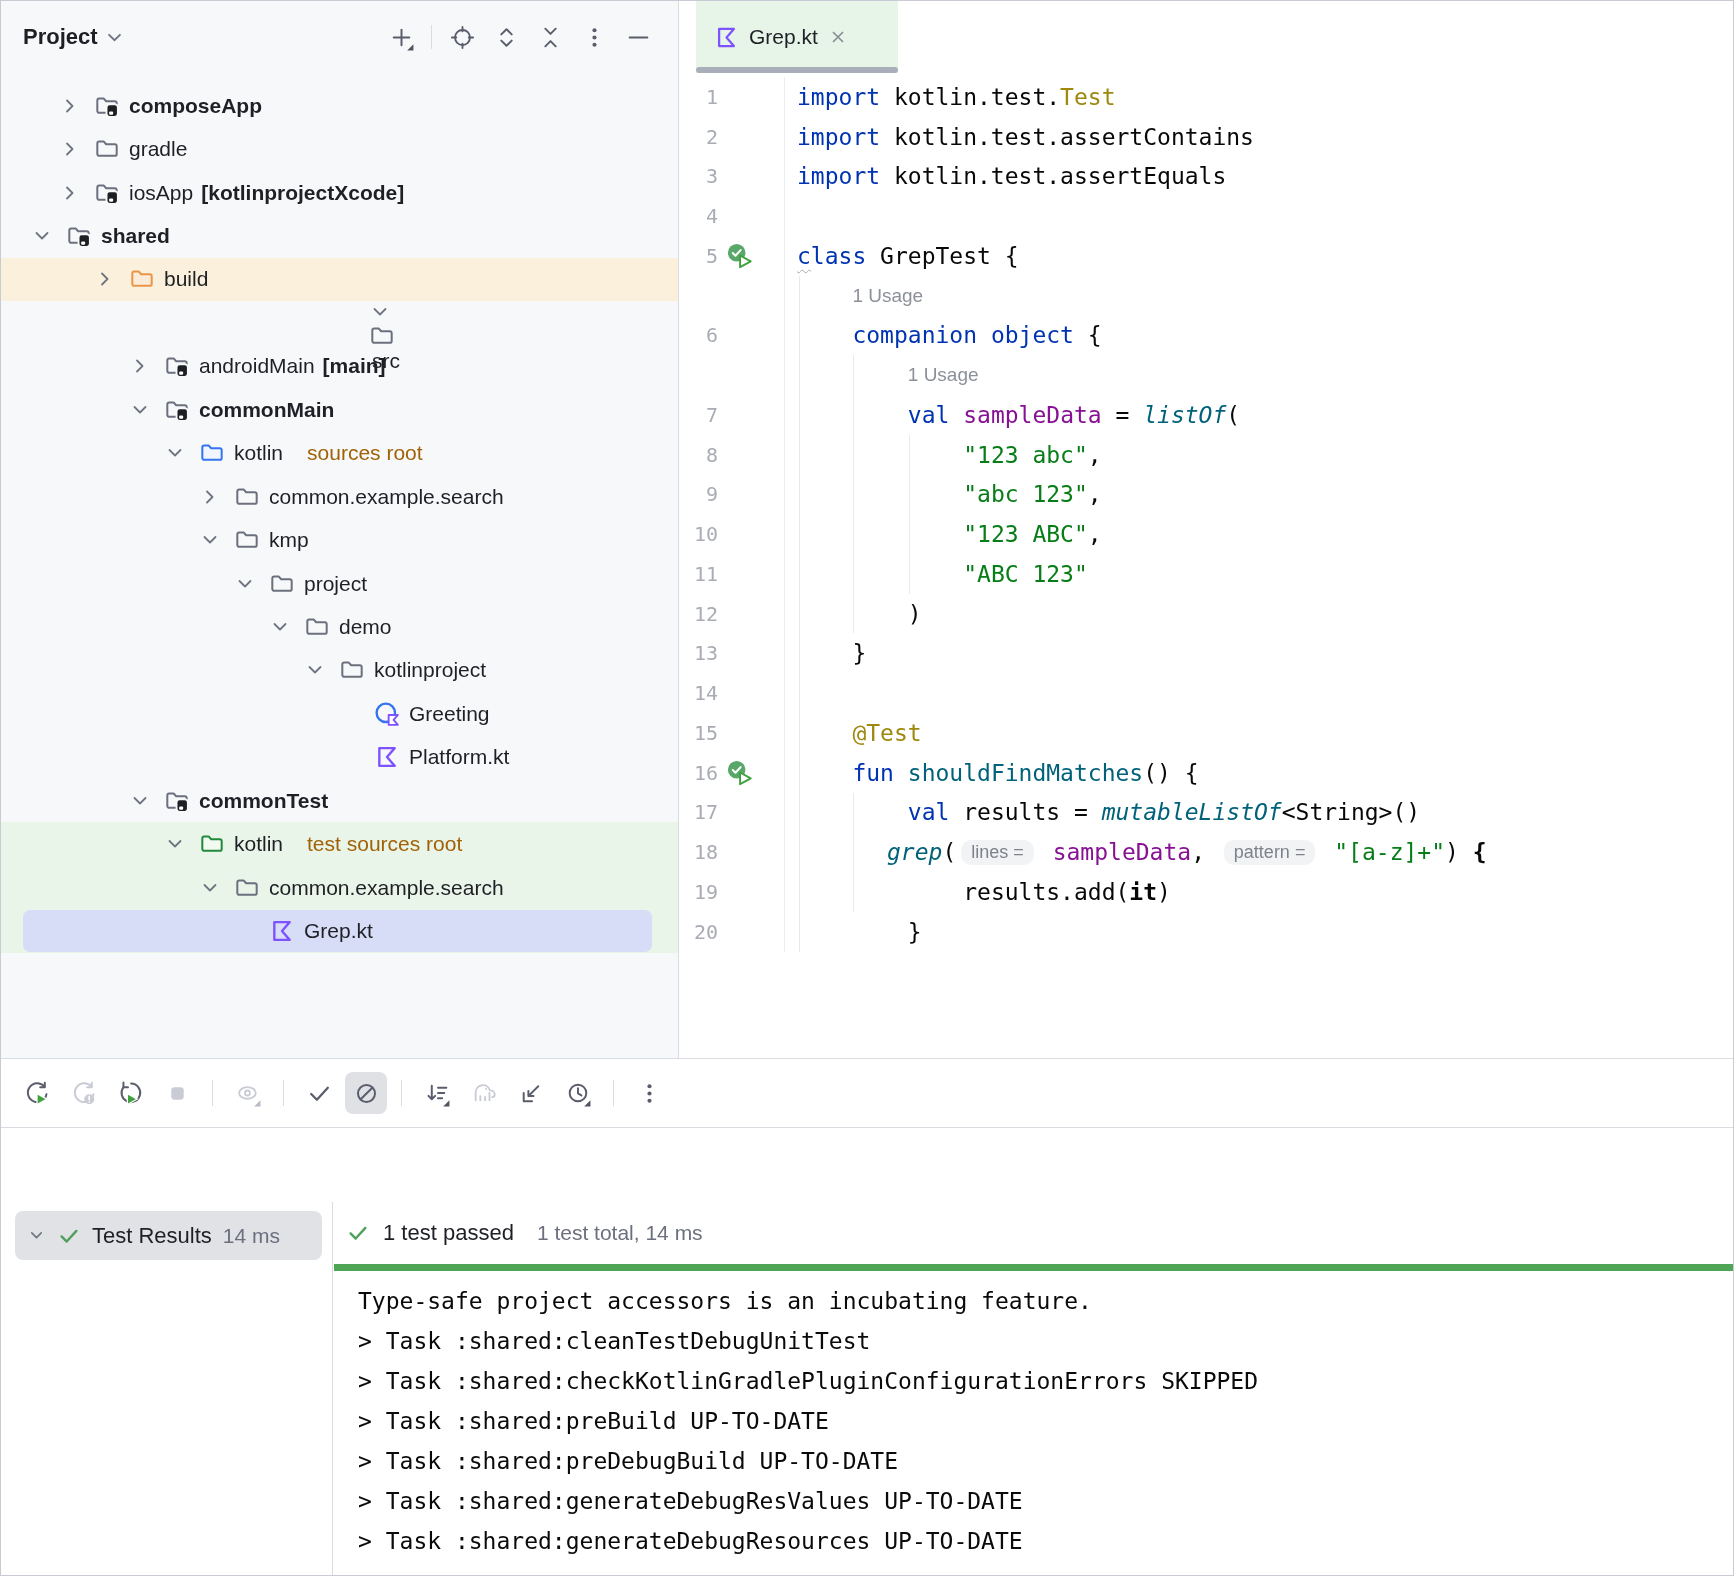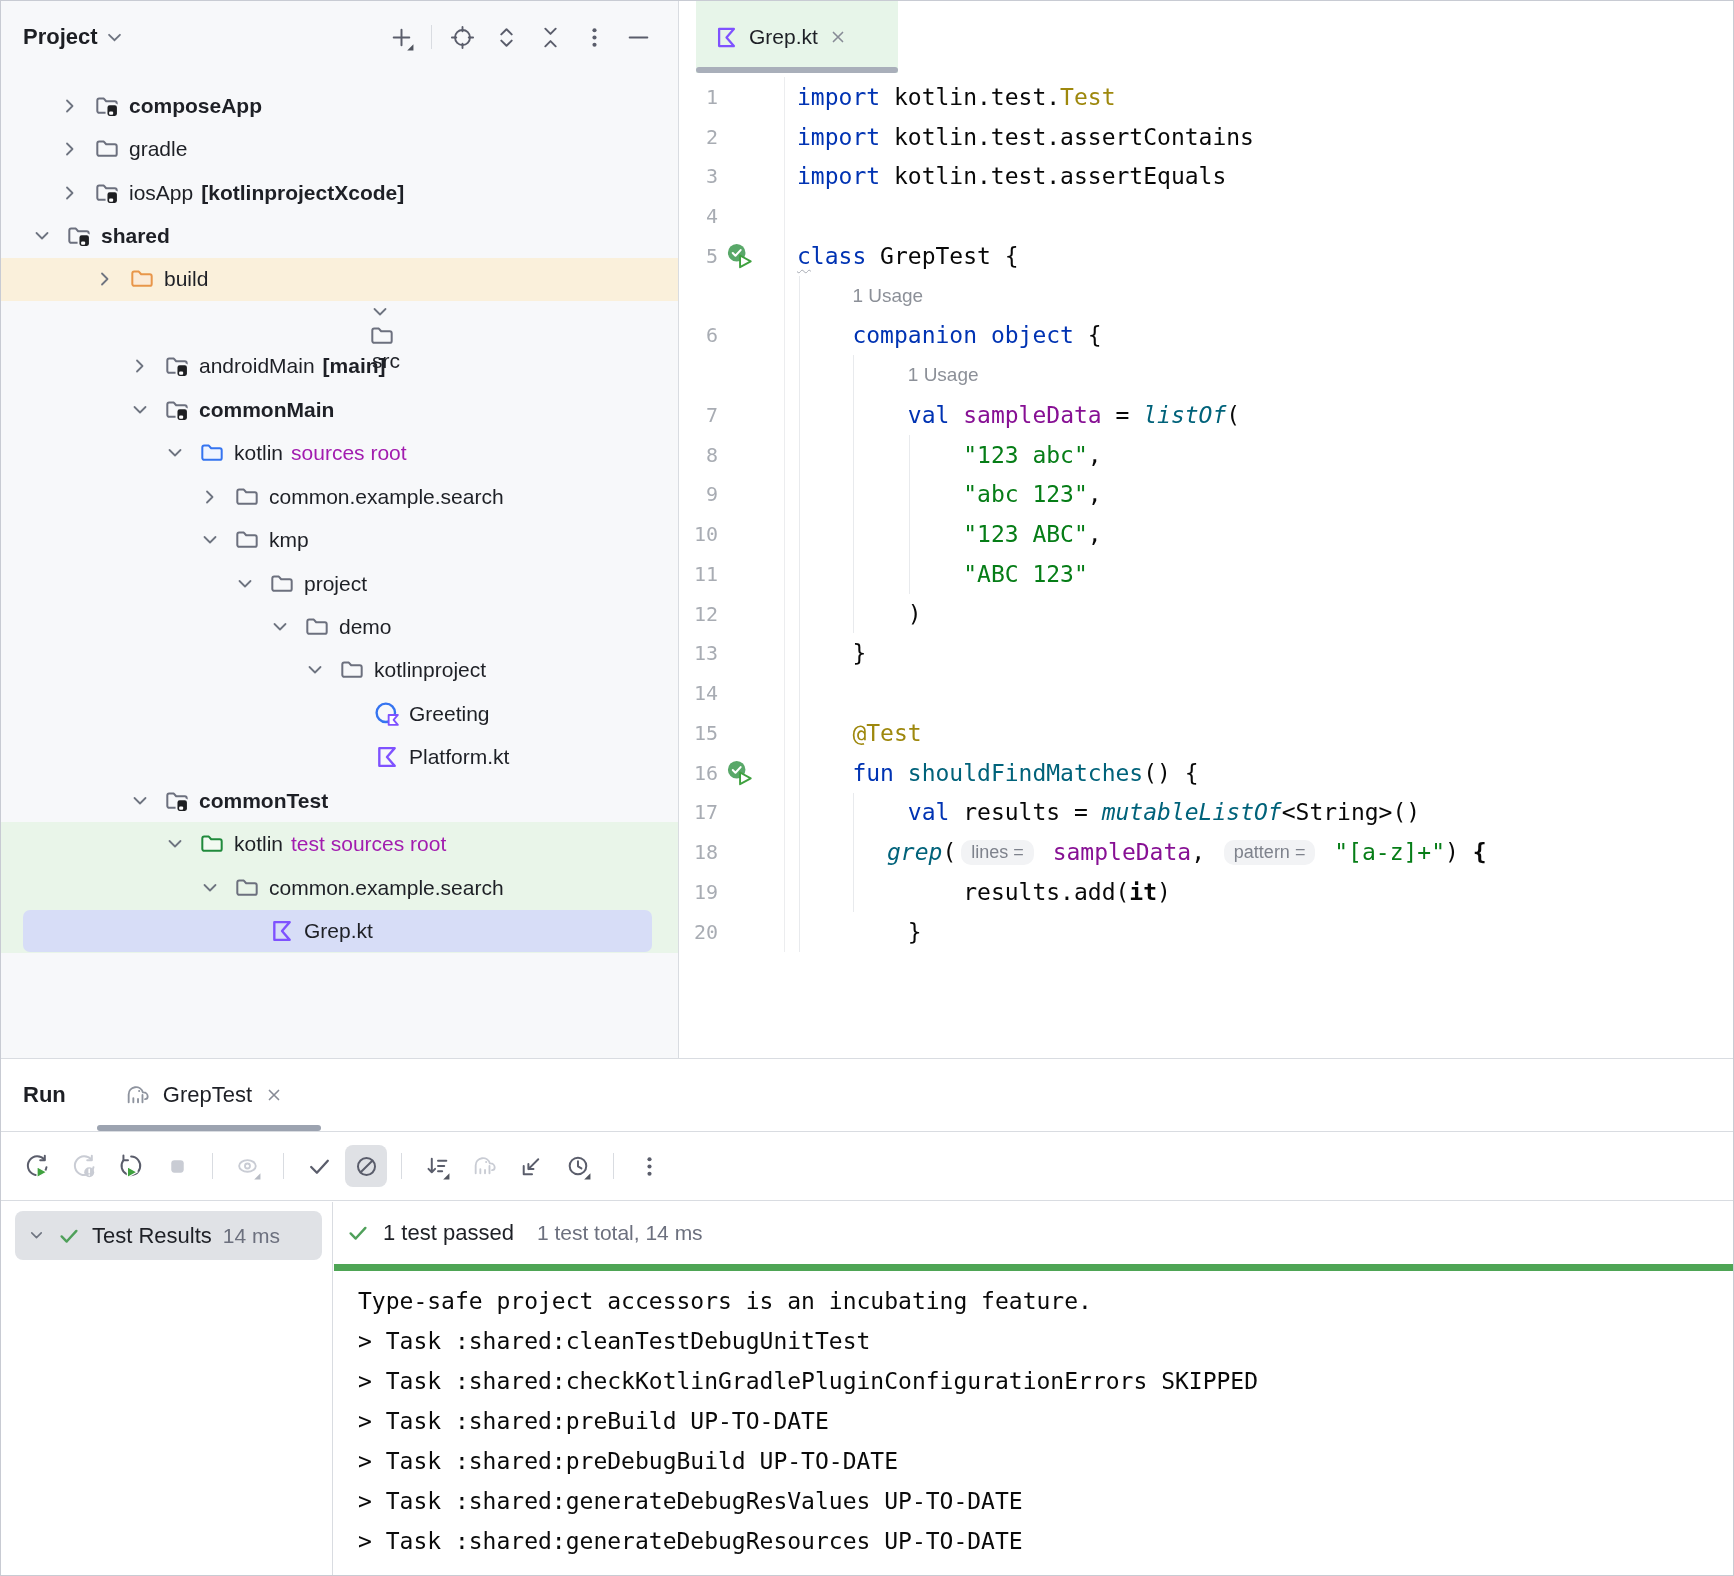--- a/index.html
+++ b/index.html
@@ -21,21 +21,21 @@
   .trow { height:43.45px; display:flex; align-items:center; position:relative; }
   .trow.bg-cream { background:#FAF0DB; }
   .trow.bg-green { background:#E9F5E9; }
   .trow.selected::before { content:""; position:absolute; left:22px; right:26px; top:1px; bottom:1px;
                            background:#D7DDF7; border-radius:7px; }
   .trow > * { position:relative; }
   .chev { width:22px; height:22px; margin-right:13px; flex:none; display:grid; place-items:center; }
   .ticon { width:26px; height:26px; margin-right:9px; flex:none; display:grid; place-items:center; }
   .tlabel.bold { font-weight:700; }
   .tbadge { font-weight:700; margin-left:8px; }
-  .tsuffix { color:#a21caf; margin-left:8px; }
+  .tsuffix { color:#a16207; margin-left:24px; }
 
   
   .editor-pane { position:absolute; left:679px; top:0; right:0; height:1057px; background:#fff; }
   .tabbar { position:relative; height:72px; }
   .tab { position:absolute; left:16px; top:0; height:72px; width:202px; background:#E7F5E9;
          display:flex; align-items:center; gap:10px; padding:0 16px 0 18px; cursor:pointer; }
   .tab-label { font-size:21px; color:#1E2026; }
   .tab-underline { position:absolute; left:16px; top:66px; width:202px; height:6px;
                    background:#A9AFBA; border-radius:3px; }
   .codearea { position:absolute; top:72px; left:0; right:0; bottom:0; padding-top:4px;
@@ -579,33 +579,20 @@
         </div>
         <div class="cl">
           <span class="ln">20</span>
           <span class="gi"></span>
           <span class="ct" style="padding-left: 122.8px;"><span class="tk-p">}</span></span>
         </div>
       </div>
   </div>
 
   <div class="run-panel">
-    <div class="rhead">
-      <span class="rlabel">Run</span>
-      <div class="rtab">
-        <svg width="27" height="27" viewBox="0 0 26 26" stroke="#8E939E" fill="#8E939E">
-            <use href="#s-elephant"></use>
-          </svg>
-        <span class="rtab-label">GrepTest</span>
-        <svg width="20" height="20" viewBox="0 0 22 22">
-            <use href="#s-close"></use>
-          </svg>
-      </div>
-      <div class="rtab-underline"></div>
-    </div>
 
     <div class="rtoolbar">
       <span class="tbtn">
           <svg width="27" height="27" viewBox="0 0 26 26">
             <path d="M20.6 6.4 A9 9 0 1 0 22.6 13.6" fill="none" stroke="#5A5D6B" stroke-width="1.9" stroke-linecap="round"></path>
             <path d="M21 2.6 V7 h-4.4" fill="none" stroke="#5A5D6B" stroke-width="1.9" stroke-linecap="round" stroke-linejoin="round"></path>
             <path d="M13.5 13.2 L23 18.4 L13.5 23.6 Z" fill="#3FA13F" stroke="#fff" stroke-width="1.2"></path>
           </svg>
         </span>
       <span class="tbtn">

